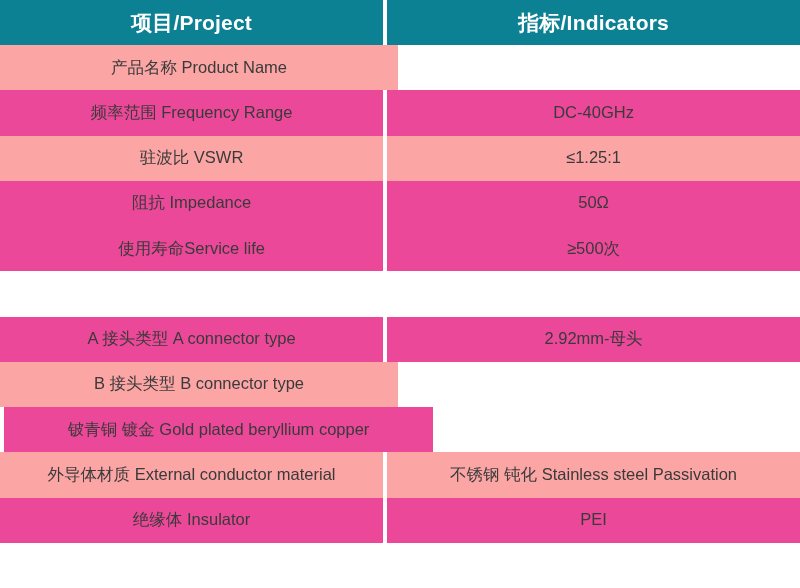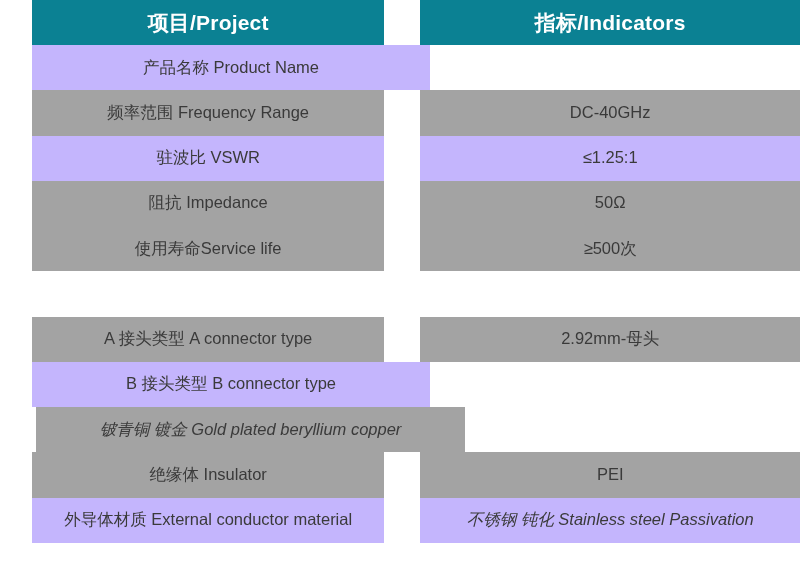--- a/index.html
+++ b/index.html
@@ -24,21 +24,20 @@
   .cell {
     display:flex;
     align-items:center;
     justify-content:center;
     text-align:center;
     height:100%;
     line-height:1.2;
     padding:0 8px;
     overflow:hidden;
     white-space:nowrap;
-    margin-left:32px;
   }
   .cell.left  { width:398px; }
   .gap        { width:4px; height:100%; background:#ffffff; flex:0 0 4px; }
   .cell.right { width:429px; }
 
   
   .row.header { flex:0 0 45px; height:45px; }
   .row.header .cell {
     background:#0b8193;
     color:#ffffff;
@@ -46,24 +45,24 @@
     font-size:21px;
     letter-spacing:0.2px;
   }
 
   
   .row.body .cell {
     color:#3a3a3a;
     font-size:16.5px;
     font-weight:normal;
   }
-  .row.body.shade-light .cell { background:#c4b5fd; }
-  .row.body.shade-blue  .cell { background:#a3a3a3; }
+  .row.body.shade-light .cell { background:#fca5a5; }
+  .row.body.shade-blue  .cell { background:#ec4899; }
 
-  .cell.small { font-size:15.5px;font-style:italic; }
+  .cell.small { font-size:15.5px; }
 </style>
 </head>
 <body>
 
 <div id="spec-table">
 
   <div class="row header">
     <div class="cell left">项目/Project</div>
     <div class="gap"></div>
     <div class="cell right">指标/Indicators</div>
@@ -112,25 +111,25 @@
   <div class="row body shade-light">
     <div class="cell left">B 接头类型 B connector type</div>
     <div class="gap"></div>
   </div>
 
   <div class="row body shade-blue">
     <div class="gap"></div>
     <div class="cell right small">铍青铜 镀金 Gold plated beryllium copper</div>
   </div>
 
+  <div class="row body shade-light">
+    <div class="cell left">外导体材质 External conductor material</div>
+    <div class="gap"></div>
+    <div class="cell right small">不锈钢 钝化 Stainless steel Passivation</div>
+  </div>
+
   <div class="row body shade-blue">
     <div class="cell left">绝缘体 Insulator</div>
     <div class="gap"></div>
     <div class="cell right">PEI</div>
   </div>
 
-  <div class="row body shade-light">
-    <div class="cell left">外导体材质 External conductor material</div>
-    <div class="gap"></div>
-    <div class="cell right small">不锈钢 钝化 Stainless steel Passivation</div>
-  </div>
-
 </div>
 
 </body></html>

